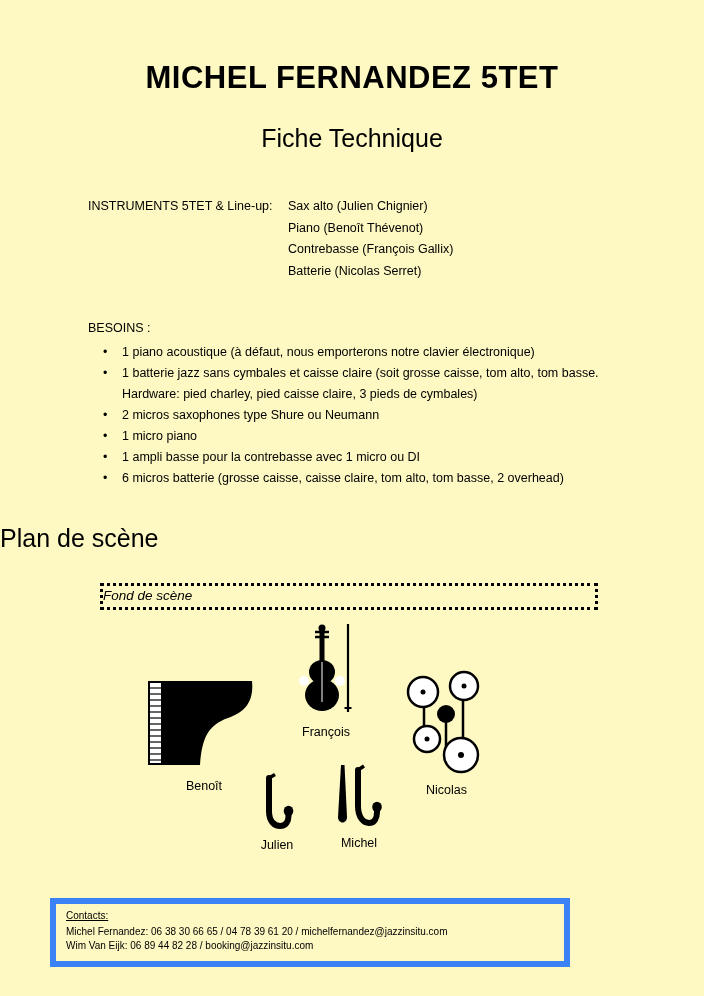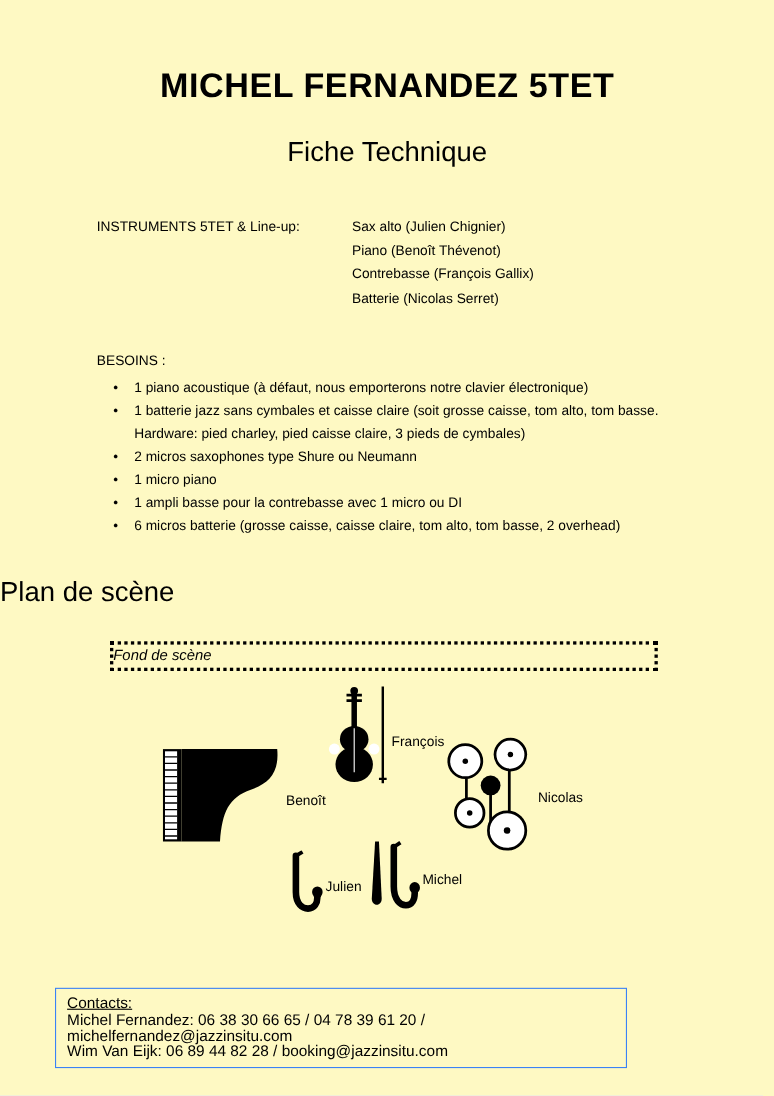--- a/index.html
+++ b/index.html
@@ -12,53 +12,53 @@
   .doc-title {
     position:absolute; top:60px; left:0; right:0;
     text-align:center; font-size:31px; font-weight:bold; letter-spacing:.5px;
   }
   .doc-subtitle {
     position:absolute; top:124px; left:0; right:0;
     text-align:center; font-size:25px;
   }
   .lineup {
     position:absolute; top:196px; left:88px;
-    display:flex; font-size:12.5px; line-height:21.5px;gap:32px;
+    display:flex; font-size:12.5px; line-height:21.5px;
   }
   .lineup-label { width:200px; }
   .besoins {
     position:absolute; top:318px; left:88px; width:560px;
     font-size:12.5px; line-height:21px;
   }
   .besoins-heading { margin-bottom:3px; }
   .bullet-list { list-style:none; }
   .bullet-item { position:relative; padding-left:34px; }
   .bullet-item::before { content:"•"; position:absolute; left:15px; top:0; }
   .plan-heading {
     position:absolute; top:524px; left:0; right:0;
     text-align:left; font-size:25px;
   }
   .backdrop-box {
     position:absolute; top:583px; left:100px; width:498px;
     border:3px dotted #000; padding:2px 0 4px;
     font-size:13.5px; font-style:italic;
   }
   .stage { position:absolute; top:610px; left:0; width:704px; height:285px; }
-  .musician { position:absolute; display:flex; align-items:center; }
+  .musician { position:absolute; display:flex; flex-direction:column; align-items:center; }
   .musician-label { font-size:12.5px; margin-top:7px; }
   .m-piano  { left:148px; top:66px; align-items:center; }
   .m-piano .musician-label { margin-left:4px; margin-top:11px; }
   .m-bass   { left:296px; top:12px; }
   .m-drums  { left:404px; top:56px; }
   .m-altosax{ left:258px; top:163px; }
   .m-tensax { left:334px; top:153px; }
   .contacts {
     position:absolute; top:898px; left:50px; width:520px;
-    border:1px solid #3b82f6; padding:5px 10px 8px;
-    font-size:14px; line-height:14px;
+    border:6px solid #3b82f6; padding:5px 10px 8px;
+    font-size:10px; line-height:14px;
   }
   .contacts-heading { text-decoration:underline; margin-bottom:2px; }
   svg { display:block; }
 </style>
 </head>
 <body>
 
 <div class="page">
 
   <div class="doc-title">MICHEL FERNANDEZ 5TET</div>

